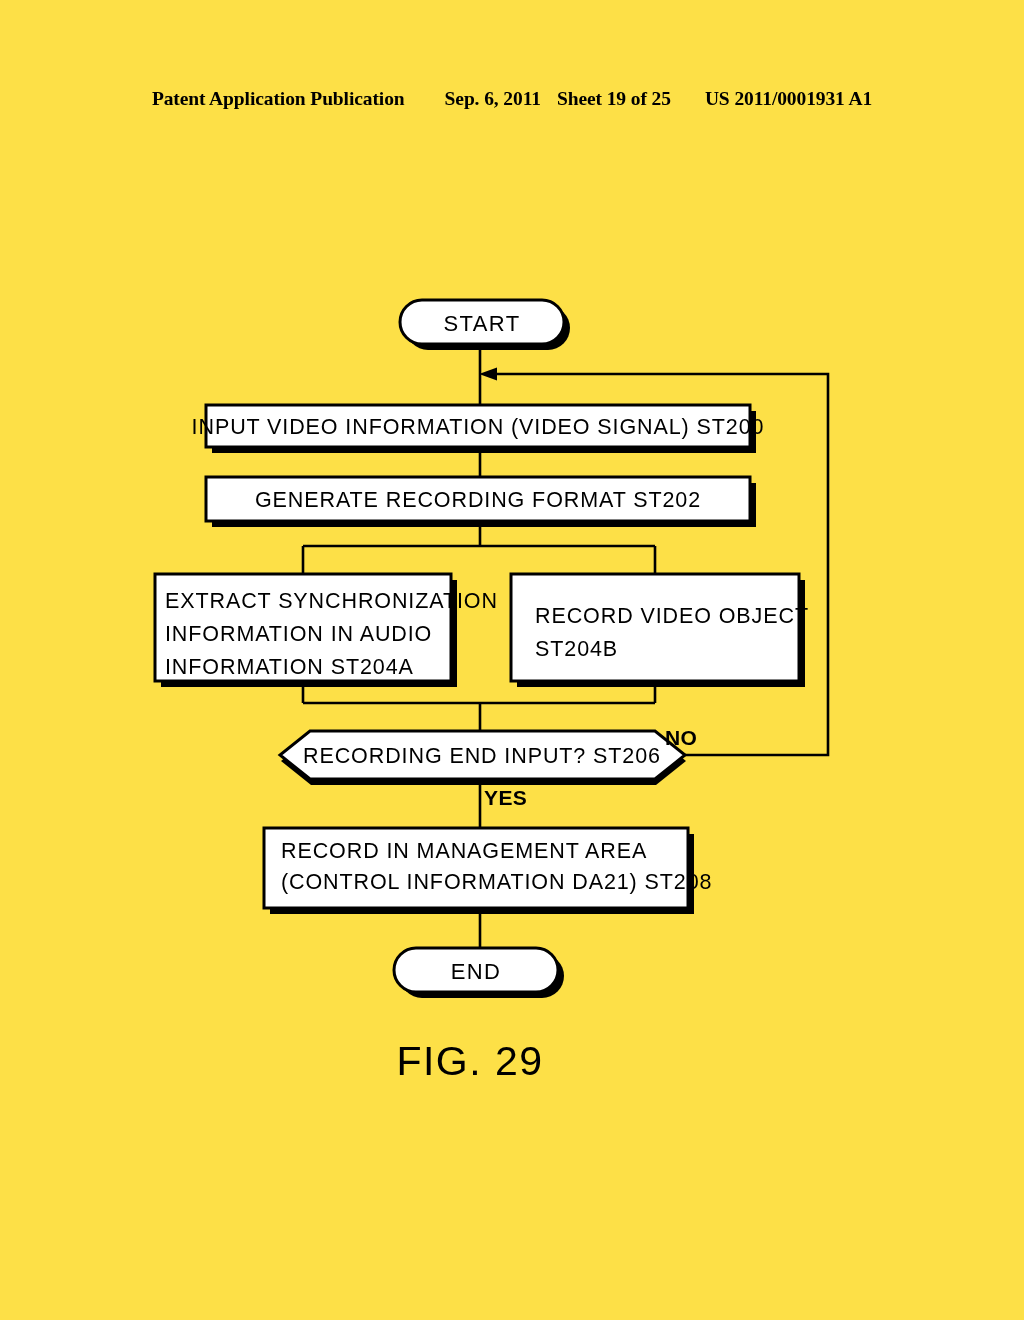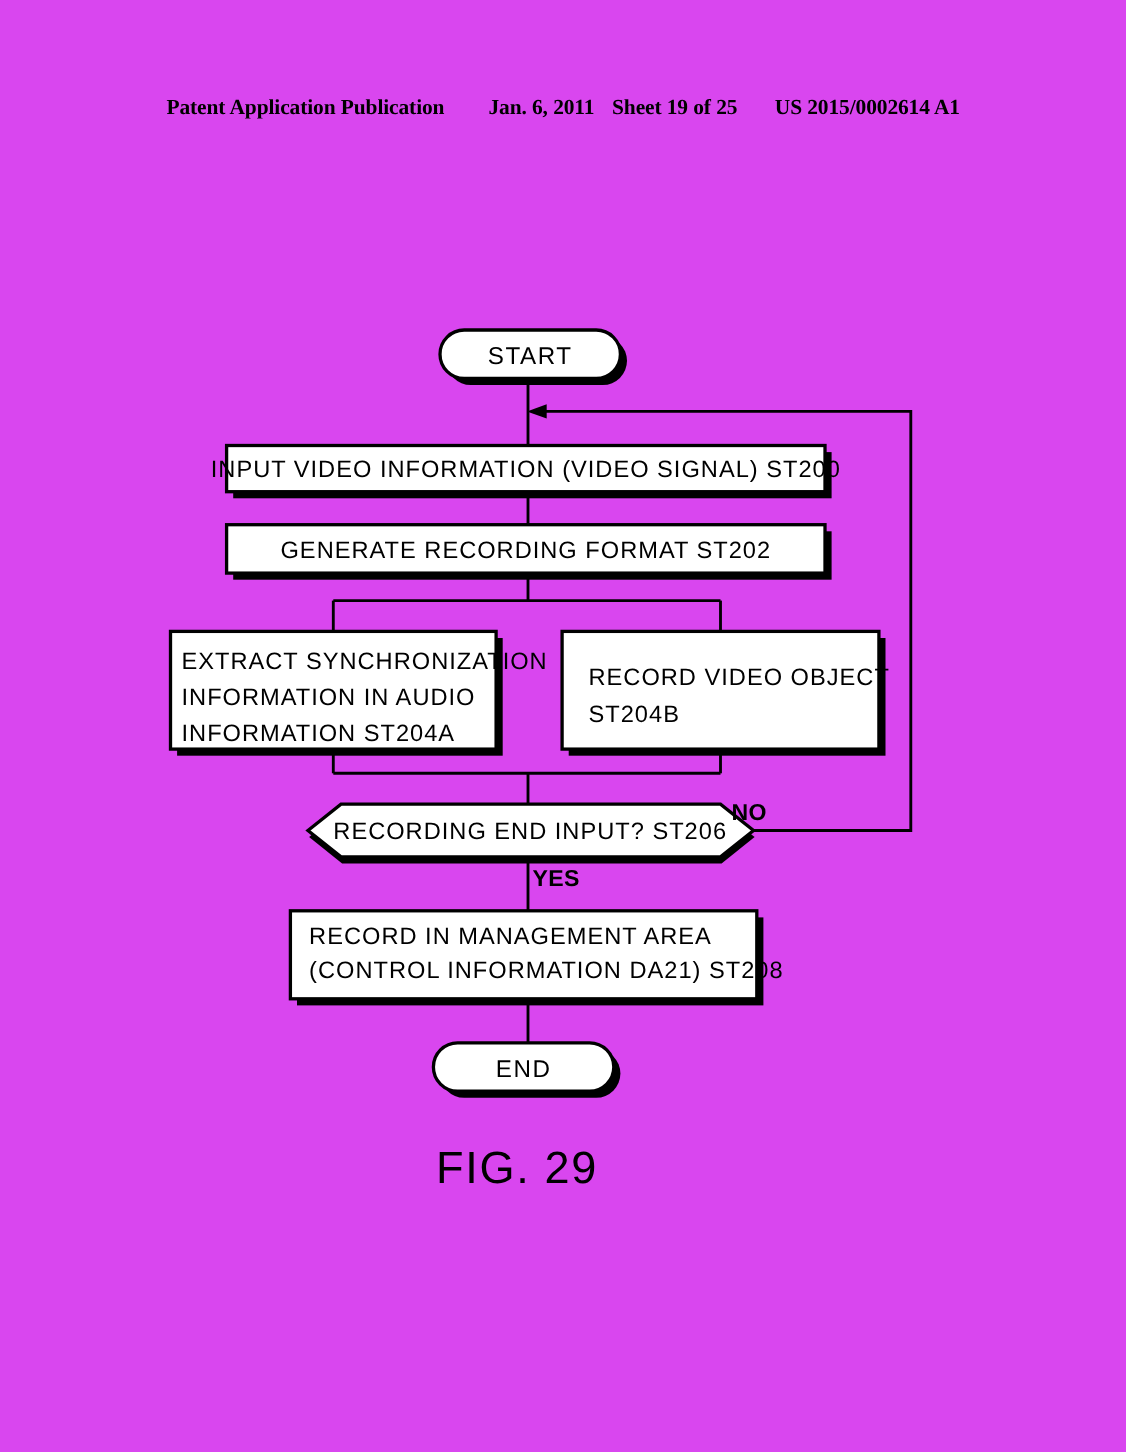--- a/index.html
+++ b/index.html
@@ -11,21 +11,21 @@
     width: 1024px;
     height: 1320px;
     position: relative;
     font-family: "Liberation Serif", serif;
     color: #000000;
     overflow: hidden;
   }
   #page {
     position: absolute;
     inset: 0;
-    background: #d946ef;
+    background: #fde047;
   }
   
   #pub-header {
     position: absolute;
     top: 88px;
     left: 0;
     width: 1024px;
     display: flex;
     justify-content: center;
     align-items: baseline;
@@ -92,25 +92,25 @@
   .arrowhead { fill: #000000; }
 </style>
 </head>
 <body>
 
 <div id="page">
 
   <div id="pub-header">
     <span class="seg">Patent Application Publication</span>
     <span class="gap-lg"></span>
-    <span class="seg">Jan. 6, 2011</span>
+    <span class="seg">Sep. 6, 2011</span>
     <span class="gap-md"></span>
     <span class="seg">Sheet 19 of 25</span>
     <span class="gap-xl"></span>
-    <span class="seg">US 2015/0002614 A1</span>
+    <span class="seg">US 2011/0001931 A1</span>
   </div>
 
   <div id="figure">
     <svg width="1024" height="1320" viewBox="0 0 1024 1320" xmlns="http://www.w3.org/2000/svg">
 
       <g>
 
         <path class="conn" d="M480,345 L480,405"></path>
 
         <path class="conn" d="M480,446 L480,477"></path>

